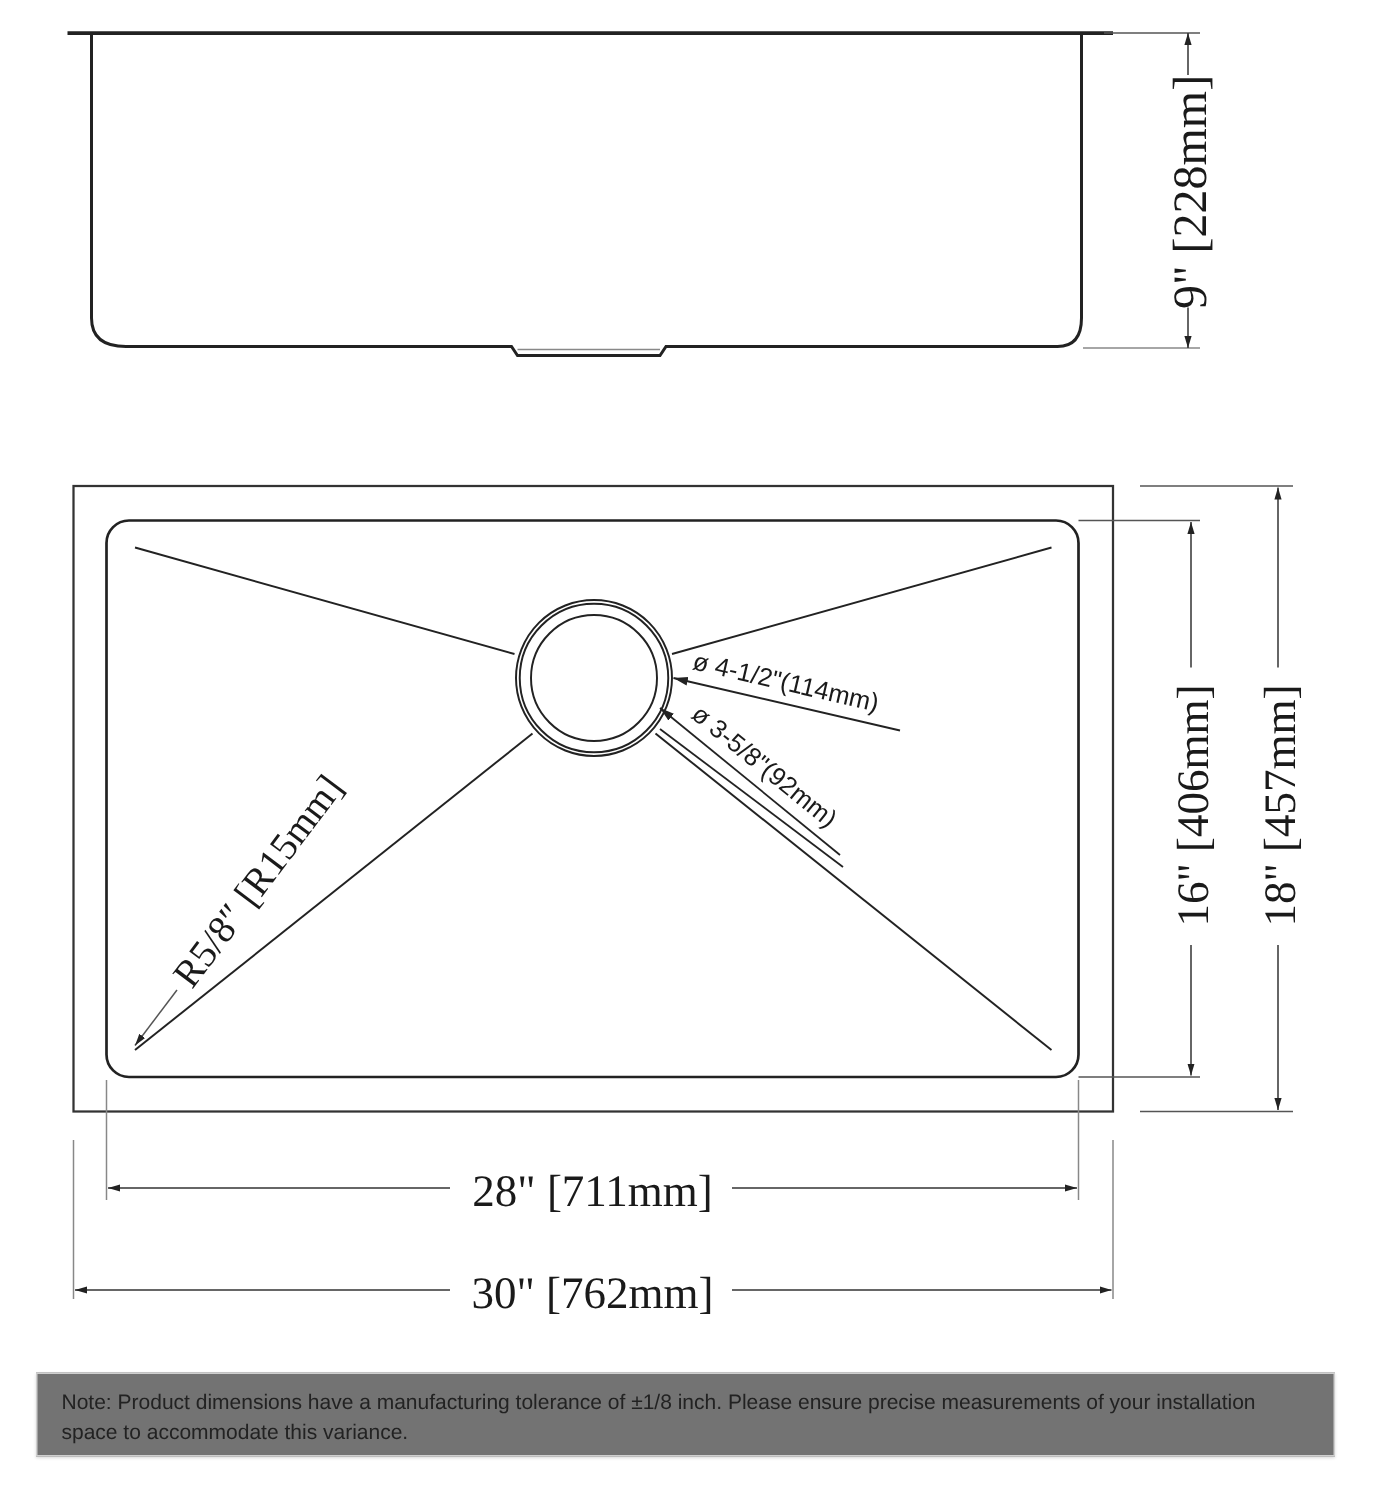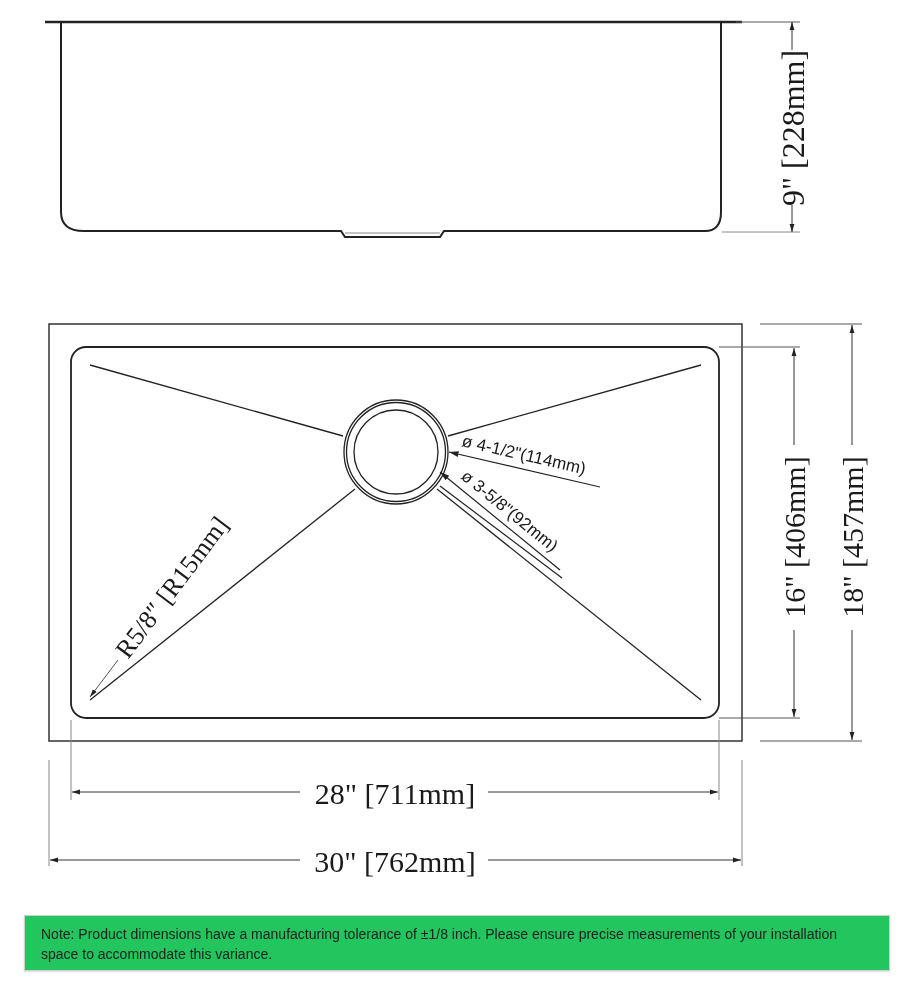--- a/index.html
+++ b/index.html
@@ -3,21 +3,21 @@
   <meta charset="utf-8">
   <style>
     html, body { margin: 0; padding: 0; background: #ffffff; }
     body { width: 916px; height: 990px; position: relative; overflow: hidden; font-family: "Liberation Sans", sans-serif; }
     #drawing { position: absolute; left: 0; top: 0; width: 916px; height: 990px; }
     .dim-text { font-family: "Liberation Serif", serif; fill: #1a1a1a; }
     .callout-text { font-family: "Liberation Sans", sans-serif; fill: #1a1a1a; }
     .note-box {
       position: absolute; left: 24px; top: 915px; width: 866px; height: 56px;
       border: 1px solid #cfcfcf; box-shadow: 0 1px 2px rgba(0,0,0,0.15);
-      background: #22c55e; box-sizing: border-box; padding: 8px 16px;
+      background: #737373; box-sizing: border-box; padding: 8px 16px;
       font-family: "Liberation Sans", sans-serif; font-size: 14px; line-height: 20px; color: #222;
     }
   </style>
 </head>
 <body>
 
 <svg id="drawing" viewBox="0 0 916 990" xmlns="http://www.w3.org/2000/svg">
   <defs>
     <marker id="arrow" viewBox="0 0 10 10" refX="10" refY="5" markerWidth="8" markerHeight="8" orient="auto-start-reverse">
       <path d="M0,2 L10,5 L0,8 z" fill="#222"></path>

